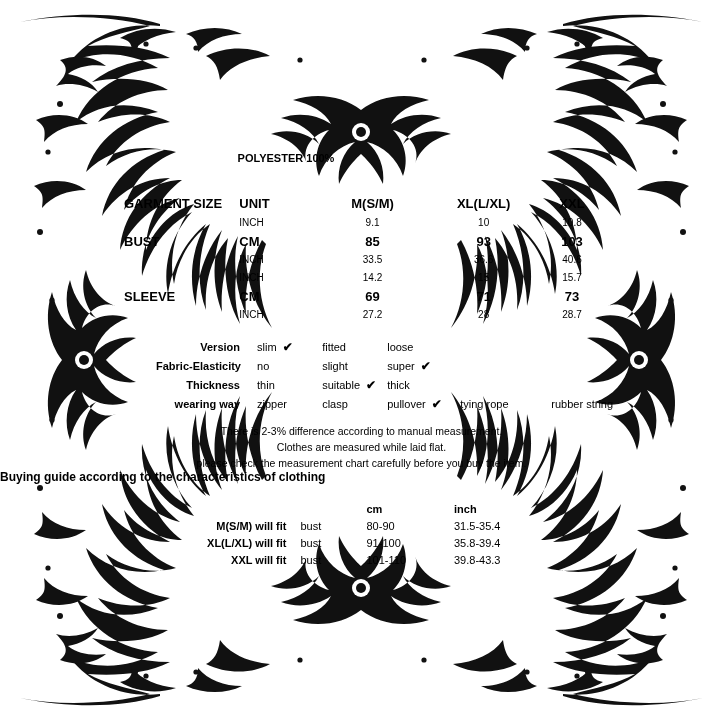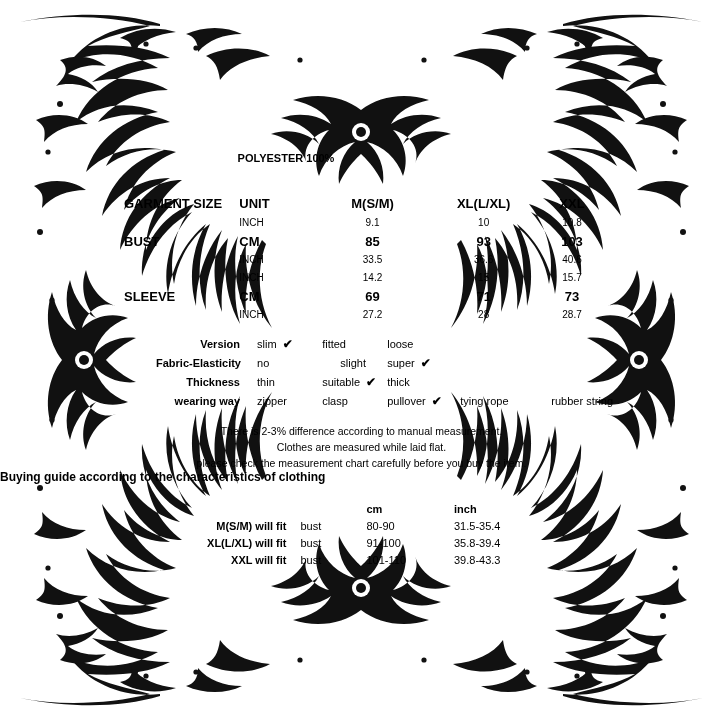--- a/index.html
+++ b/index.html
@@ -97,21 +97,21 @@
   
   .options {
     position: absolute;
     left: 156px;
     top: 338px;
     width: 430px;
     font-size: 11px;
   }
   .opt-row {
     height: 19px;
-    line-height: 13px;
+    line-height: 19px;
     position: relative;
     white-space: nowrap;
   }
   .opt-name {
     display: inline-block;
     width: 84px;
     text-align: right;
     font-weight: bold;
     font-size: 11px;
   }
@@ -333,21 +333,21 @@
         <span class="opt-cell" style="width:62px;">
           <span>loose</span>
         </span>
       </div>
 
       <div class="opt-row">
         <span class="opt-name">Fabric-Elasticity</span>
         <span class="opt-cell" style="width:62px; padding-left:14px;">
           <span>no</span>
         </span>
-        <span class="opt-cell" style="width:62px;text-align:center;">
+        <span class="opt-cell" style="width:62px;">
           <span>slight</span>
         </span>
         <span class="opt-cell" style="width:62px;">
           <span>super</span>
           <span class="check">✔</span>
         </span>
       </div>
 
       <div class="opt-row">
         <span class="opt-name">Thickness</span>

